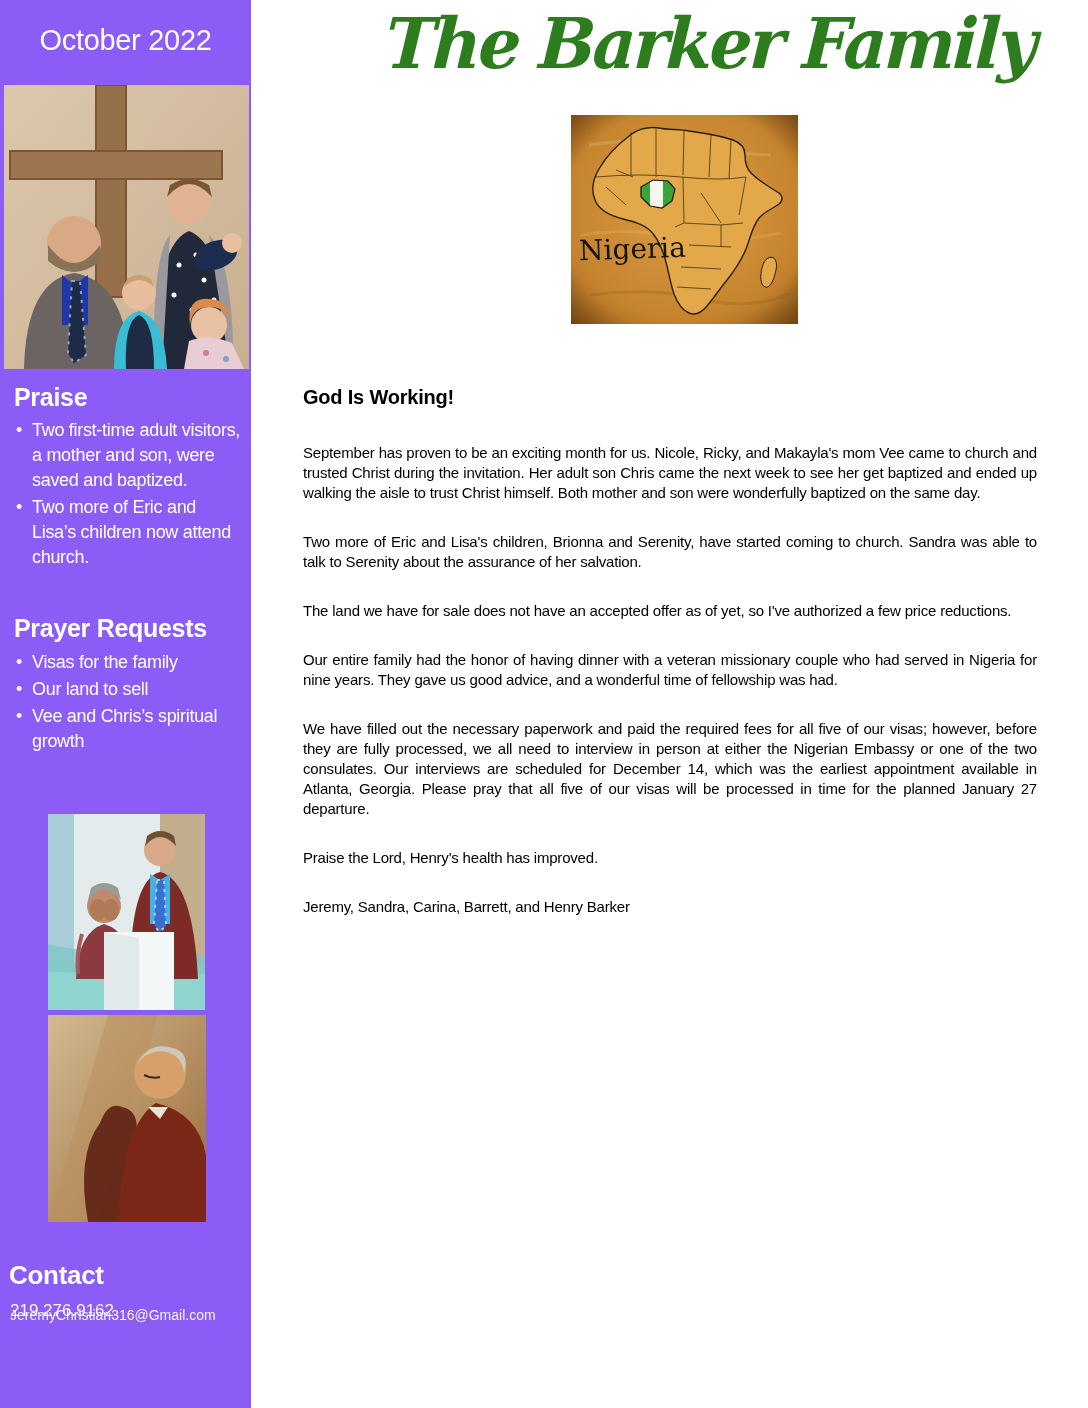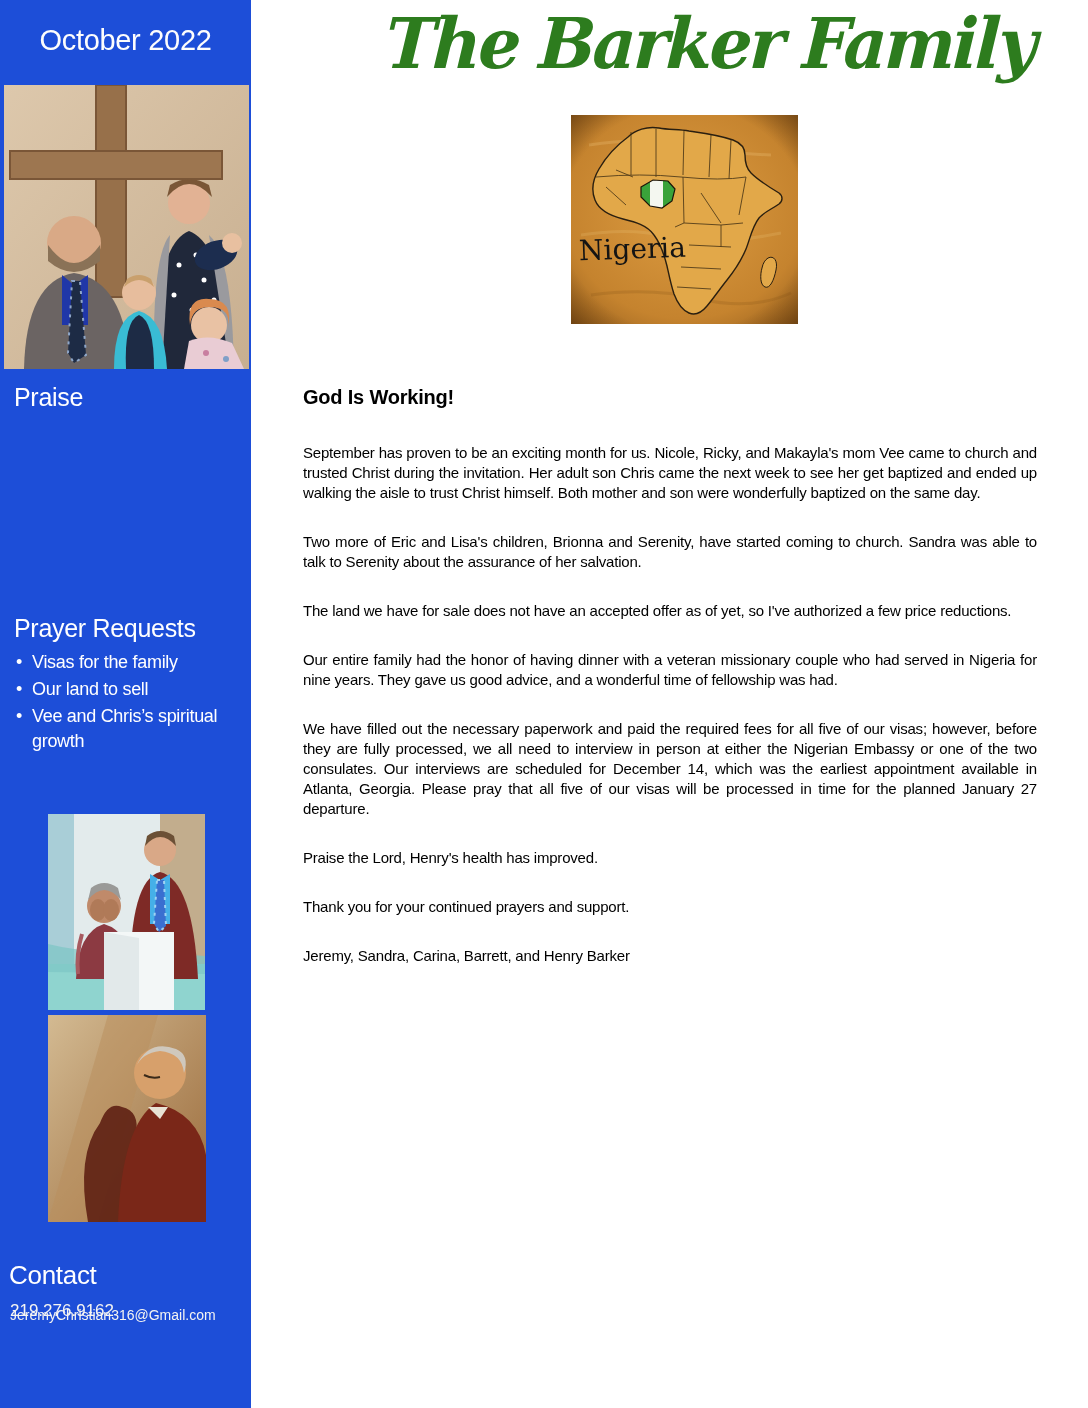--- a/index.html
+++ b/index.html
@@ -1,29 +1,29 @@
 <!DOCTYPE html>
 <html><head>
 <meta charset="utf-8">
 <style>
   html,body { margin:0; padding:0; }
   body {
     width:1088px; height:1408px; position:relative; background:#ffffff;
     font-family:"Liberation Sans", sans-serif; overflow:hidden;
   }
   
-  .sidebar { position:absolute; left:0; top:0; width:251px; height:1408px; background:#1d4ed8; }
+  .sidebar { position:absolute; left:0; top:0; width:251px; height:1408px; background:#8b5cf6; }
   .month { position:absolute; top:24px; left:0; width:251px; text-align:center;
            color:#fdfdfd; font-size:29px; letter-spacing:-0.3px; }
   .photo { position:absolute; overflow:hidden; }
   .photo svg { display:block; }
   .family-photo { left:4px; top:85px; width:245px; height:284px; }
   .bapt1 { left:48px; top:814px; width:157px; height:196px; }
   .bapt2 { left:48px; top:1015px; width:158px; height:207px; }
-  .side-h { position:absolute; left:14px; color:#ffffff; font-weight:normal;
+  .side-h { position:absolute; left:14px; color:#ffffff; font-weight:bold;
             font-size:25px; letter-spacing:-0.3px; }
   .praise-h { top:383px; }
   .prayer-h { top:614px; }
   .contact-h { top:1260px; left:9px; font-size:26px; }
   .side-list { position:absolute; left:12px; width:230px; color:#ffffff;
                font-size:18px; line-height:25px; letter-spacing:-0.3px; }
   .praise-list { top:418px; }
   .prayer-list { top:650px; }
   .b-item { position:relative; padding-left:20px; margin-bottom:2px; }
   .b-item::before { content:"•"; position:absolute; left:4px; top:0; }
@@ -92,20 +92,24 @@
 
       <circle cx="205" cy="240" r="18" fill="#e9c2a4"></circle>
       <path d="M186,240 Q182,212 205,214 Q230,214 224,244 Q228,222 205,222 Q188,222 186,240 Z" fill="#d98a4f"></path>
       <path d="M185,256 Q205,248 228,258 L240,284 L180,284 Z" fill="#e9ccd4"></path>
       <circle cx="202" cy="268" r="3" fill="#c87fa0"></circle>
         <circle cx="222" cy="274" r="3" fill="#7fa0c8"></circle>
     </svg>
   </div>
 
   <div class="side-h praise-h">Praise</div>
+  <div class="side-list praise-list">
+    <div class="b-item">Two first-time adult visitors, a mother and son, were saved and baptized.</div>
+    <div class="b-item">Two more of Eric and Lisa’s children now attend church.</div>
+  </div>
 
   <div class="side-h prayer-h">Prayer Requests</div>
   <div class="side-list prayer-list">
     <div class="b-item">Visas for the family</div>
     <div class="b-item">Our land to sell</div>
     <div class="b-item">Vee and Chris’s spiritual growth</div>
   </div>
 
   <div class="photo bapt1">
     <svg width="157" height="196" viewBox="0 0 157 196">
@@ -224,15 +228,14 @@
 </div>
 
 <div class="article">
   <h2>God Is Working!</h2>
   <p>September has proven to be an exciting month for us. Nicole, Ricky, and Makayla's mom Vee came to church and trusted Christ during the invitation. Her adult son Chris came the next week to see her get baptized and ended up walking the aisle to trust Christ himself. Both mother and son were wonderfully baptized on the same day.</p>
   <p>Two more of Eric and Lisa's children, Brionna and Serenity, have started coming to church. Sandra was able to talk to Serenity about the assurance of her salvation.</p>
   <p>The land we have for sale does not have an accepted offer as of yet, so I've authorized a few price reductions.</p>
   <p>Our entire family had the honor of having dinner with a veteran missionary couple who had served in Nigeria for nine years. They gave us good advice, and a wonderful time of fellowship was had.</p>
   <p>We have filled out the necessary paperwork and paid the required fees for all five of our visas; however, before they are fully processed, we all need to interview in person at either the Nigerian Embassy or one of the two consulates. Our interviews are scheduled for December 14, which was the earliest appointment available in Atlanta, Georgia. Please pray that all five of our visas will be processed in time for the planned January 27 departure.</p>
   <p>Praise the Lord, Henry's health has improved.</p>
-  <p>Thank you for your continued prayers and support.</p>
   <p>Jeremy, Sandra, Carina, Barrett, and Henry Barker</p>
 </div>
 
 </body></html>

